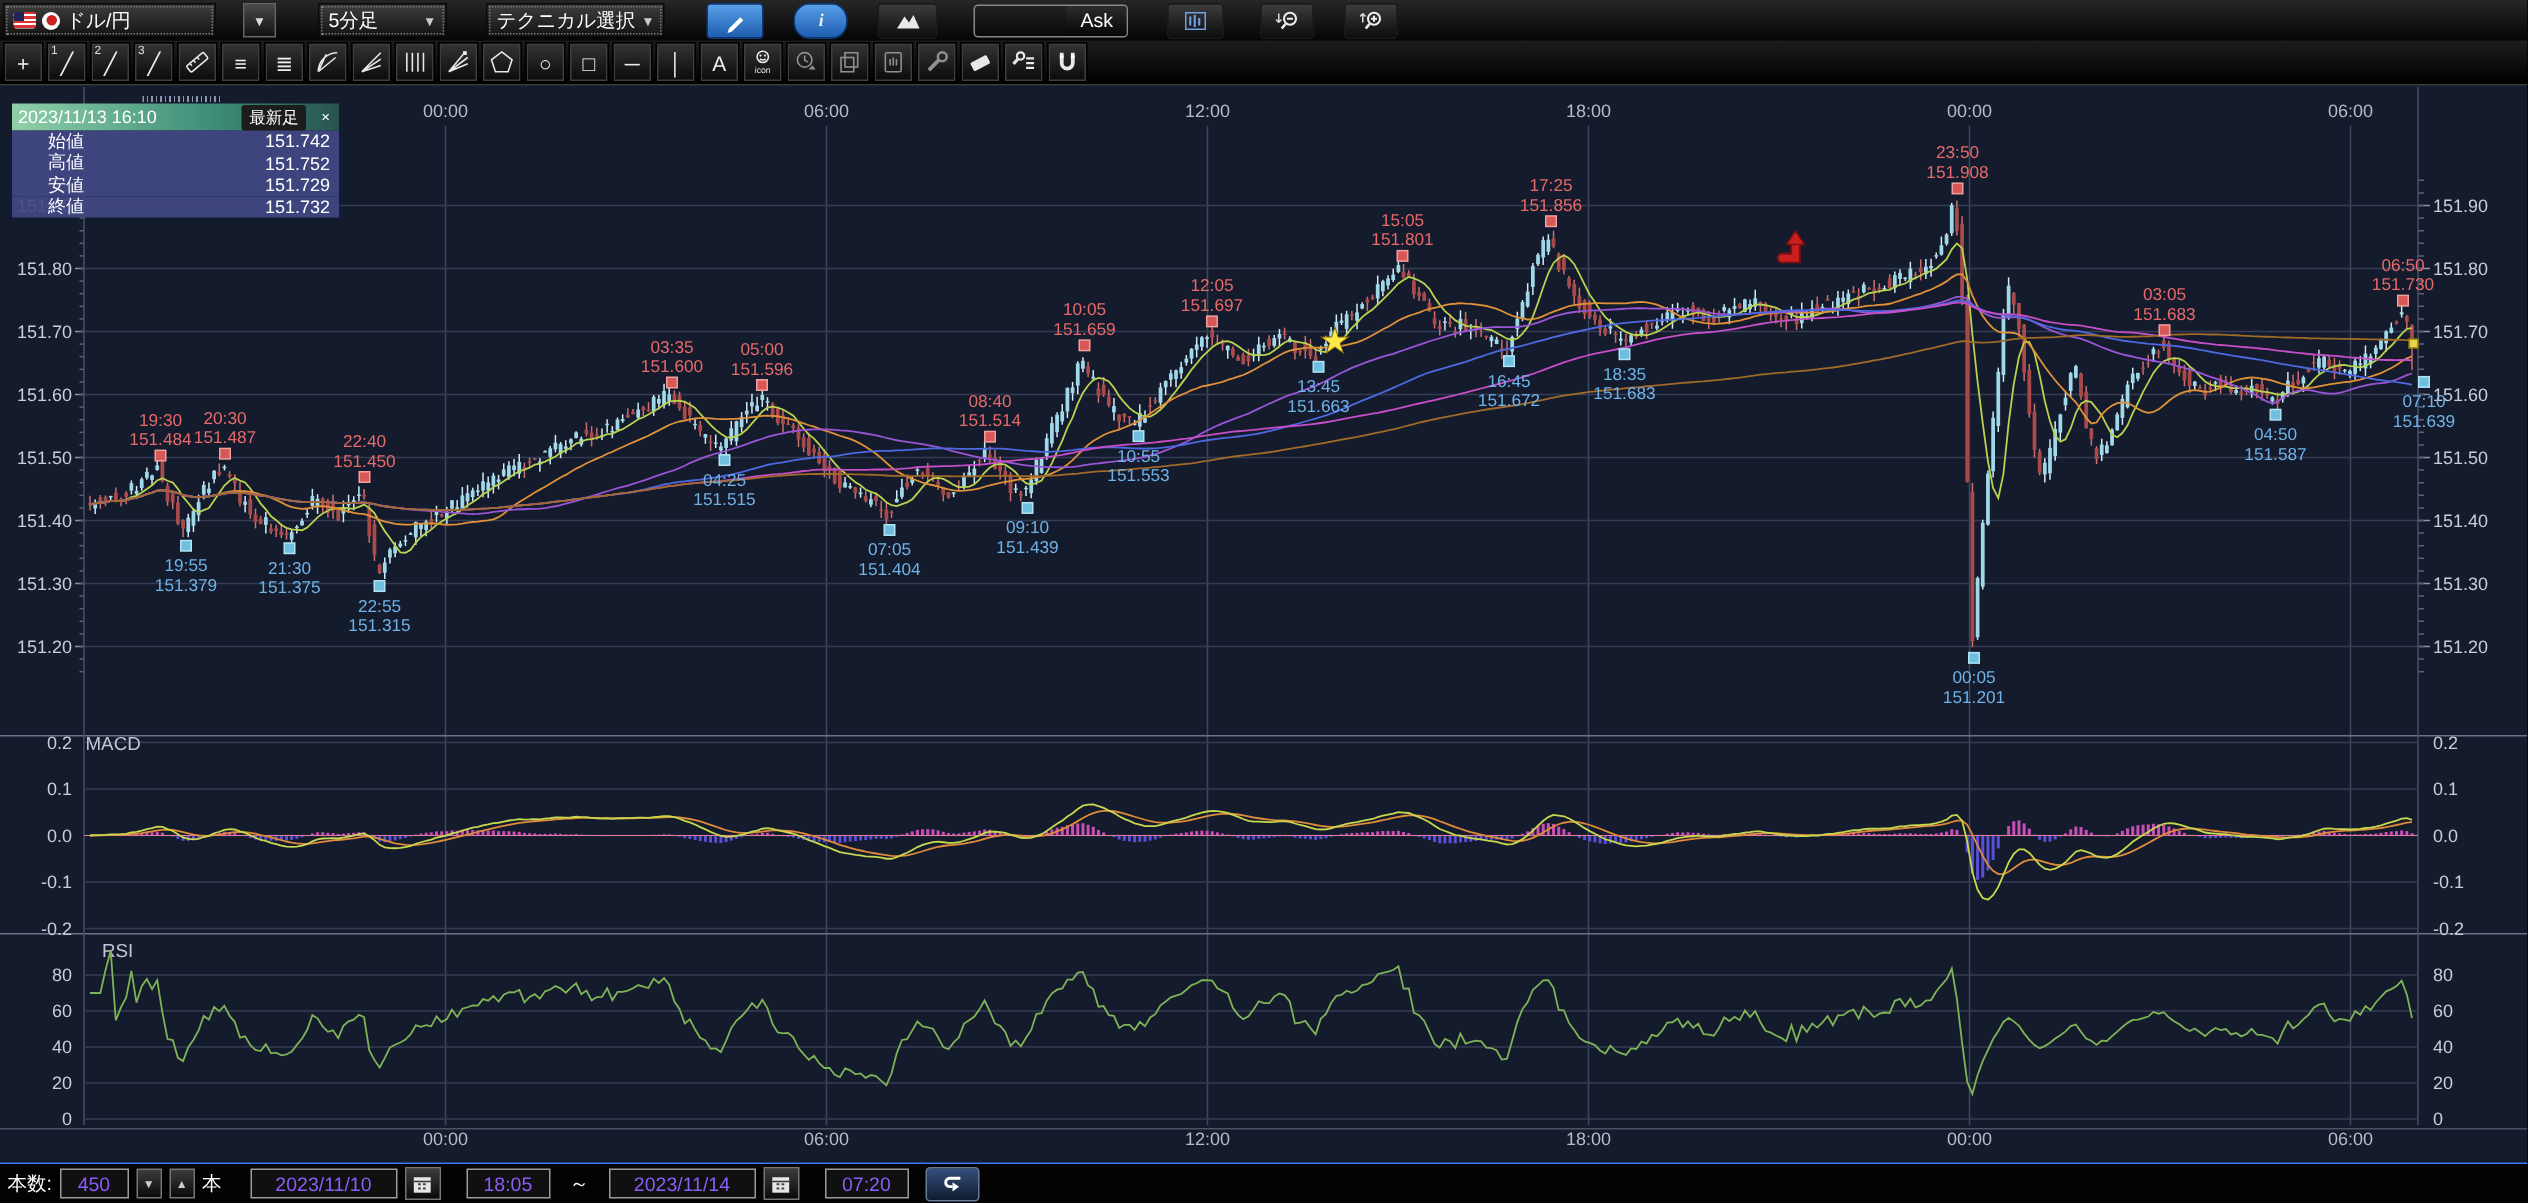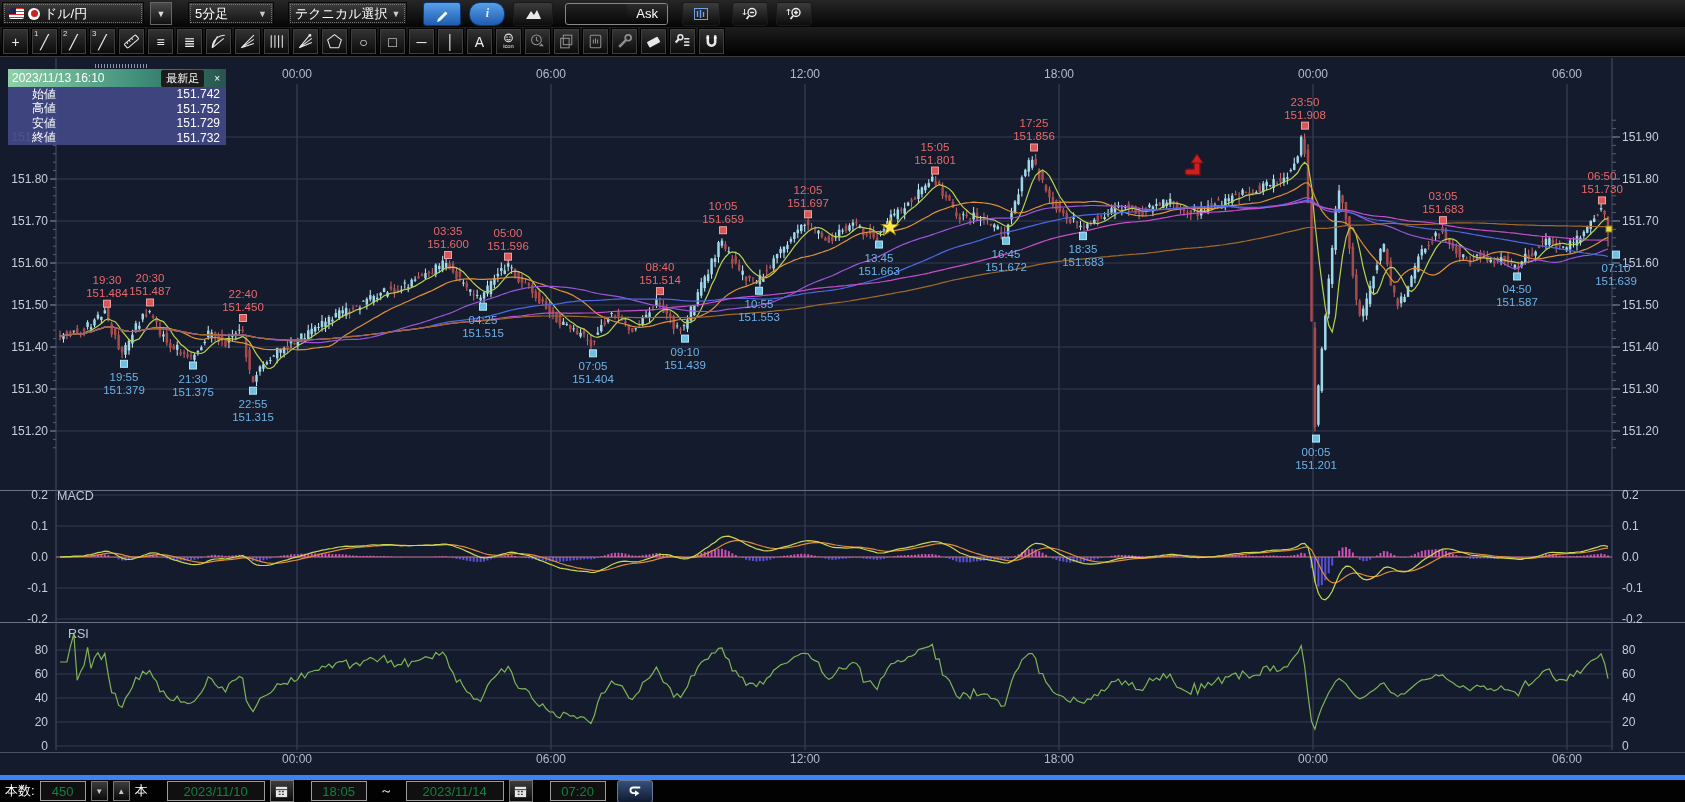--- a/index.html
+++ b/index.html
@@ -1,20 +1,20 @@
 <!DOCTYPE html>
 <html><head>
 <meta charset="utf-8">
 <style>
   html,body{margin:0;padding:0;background:#000;width:1685px;height:802px;overflow:hidden;
     font-family:"Liberation Sans",sans-serif;-webkit-font-smoothing:antialiased;}
   #app{position:relative;width:1685px;height:802px;background:#000;}
   
   #toolbar-top{position:absolute;left:0;top:0;width:1685px;height:27px;
-    background:linear-gradient(#262626,#050505);display:flex;align-items:center;gap:8px;padding-left:2px;box-sizing:border-box;}
+    background:linear-gradient(#262626,#050505);display:flex;align-items:center;gap:20px;padding-left:2px;box-sizing:border-box;}
   .sel{height:21px;background:linear-gradient(#3d3d3d,#141414);border:1px solid #090909;outline:1px dotted #777;outline-offset:-3px;
     display:flex;align-items:center;gap:4px;padding:0 6px;color:#fff;font-size:13px;cursor:pointer;}
   .dropbtn{height:21px;width:20px;background:linear-gradient(#4a4a4a,#111);border:1px solid #666;color:#ddd;font-size:9px;
     display:flex;align-items:center;justify-content:center;cursor:pointer;margin-left:-2px;}
   .flag-us{width:15px;height:11px;border-radius:2px;display:inline-block;
     background:repeating-linear-gradient(#d33 0 1.5px,#fff 1.5px 3px);position:relative;overflow:hidden;}
   .flag-us::after{content:"";position:absolute;left:0;top:0;width:7px;height:6px;background:#225;}
   .flag-jp{width:12px;height:12px;border-radius:50%;background:#fff;display:inline-flex;align-items:center;justify-content:center;}
   .flag-jp::after{content:"";width:7px;height:7px;border-radius:50%;background:#c22;}
   .tbtn{height:22px;min-width:26px;background:linear-gradient(#3c3c3c,#0c0c0c);border:1px solid #1a1a1a;border-radius:3px;
@@ -38,23 +38,23 @@
   #ohlc-handle{position:absolute;left:95px;top:8px;width:52px;height:4px;
     background:repeating-linear-gradient(90deg,#8b97ad 0 1px,transparent 1px 3px);}
   #ohlc-panel{position:absolute;left:8px;top:13px;width:218px;color:#fff;font-size:12px;}
   #ohlc-head{height:18px;background:linear-gradient(90deg,#8fd0a8,#3f8f7a 60%,#27544e);display:flex;align-items:center;padding:0 4px;gap:8px;}
   #ohlc-date{flex:1;color:#fff;font-size:12px;}
   #latest-badge{background:#1c1c1c;border-radius:2px;color:#fff;font-size:11px;padding:1px 5px;cursor:pointer;text-align:right;}
   #ohlc-close{color:#fff;font-size:10px;cursor:pointer;padding:0 2px;}
   .ohlc-row{height:14.5px;background:rgba(66,72,132,0.92);display:flex;align-items:center;padding:0 6px 0 24px;}
   .ohlc-row .lab{flex:1;}
   
-  #bottom-bar{position:absolute;left:0;top:775px;width:1685px;height:27px;background:#020202;border-top:5px solid #3b82f6;
+  #bottom-bar{position:absolute;left:0;top:775px;width:1685px;height:27px;background:#020202;border-top:1px solid #3b82f6;
     display:flex;align-items:center;gap:5px;padding-left:5px;box-sizing:border-box;color:#fff;font-size:13px;}
-  .field{height:18px;background:#101010;border:1px solid #9a9a9a;color:#15803d;font-size:13px;display:flex;align-items:center;
+  .field{height:18px;background:#101010;border:1px solid #9a9a9a;color:#8b5cf6;font-size:13px;display:flex;align-items:center;
     justify-content:center;padding:0 5px;}
   .spin{width:15px;height:18px;background:linear-gradient(#3c3c3c,#0a0a0a);border:1px solid #777;color:#ccc;font-size:8px;
     display:flex;align-items:center;justify-content:center;cursor:pointer;}
   .calbtn{width:22px;height:20px;background:linear-gradient(#3c3c3c,#0a0a0a);border:1px solid #777;display:flex;align-items:center;
     justify-content:center;cursor:pointer;}
   #return-btn{width:34px;height:21px;background:linear-gradient(#35507c,#101a30);border:1px solid #6a7a9a;border-radius:3px;
     display:flex;align-items:center;justify-content:center;cursor:pointer;margin-left:6px;}
 </style>
 </head>
 <body>

